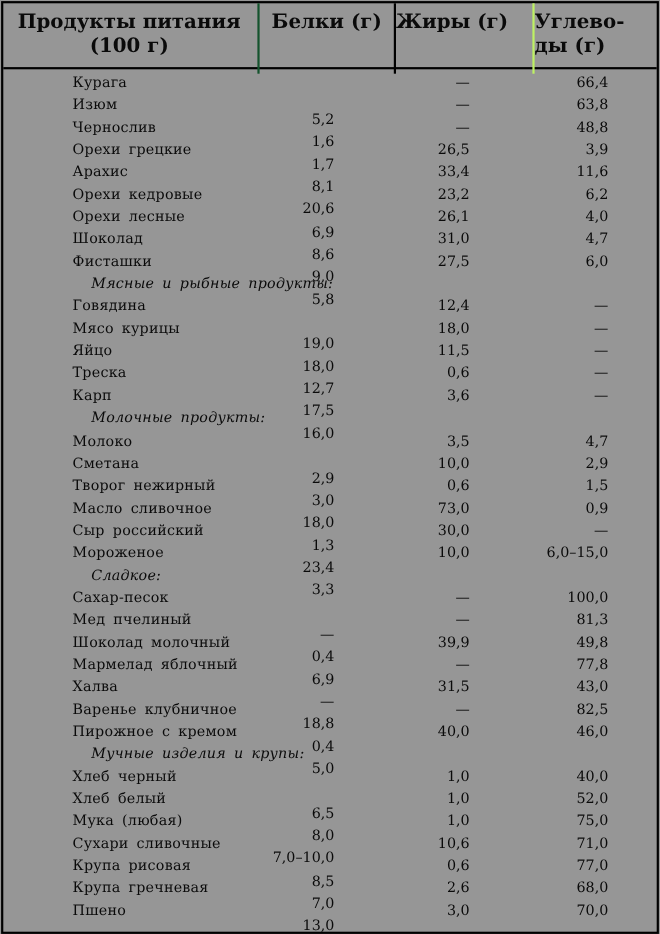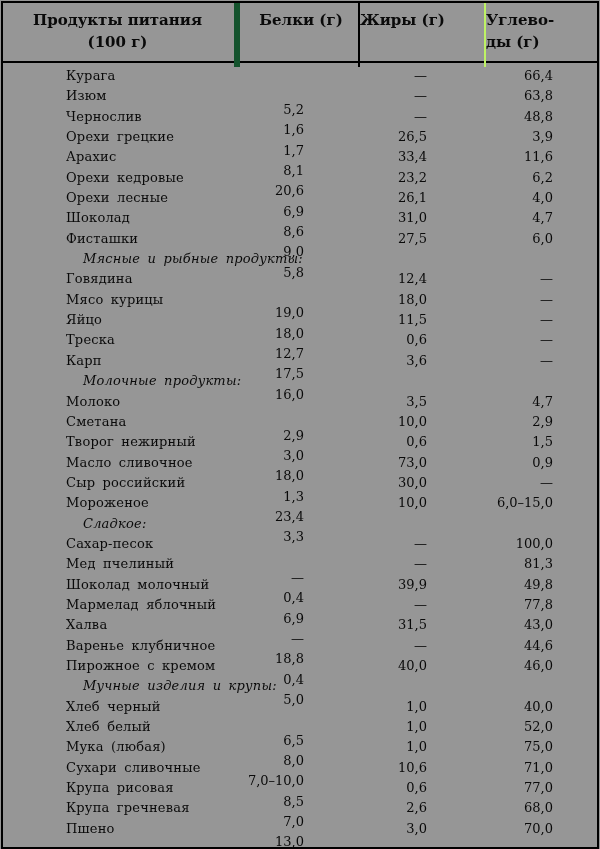--- a/index.html
+++ b/index.html
@@ -3,23 +3,23 @@
 <meta charset="utf-8">
 <style>
   html, body { margin: 0; padding: 0; }
   body { width: 600px; height: 849px; background: #969696; overflow: hidden; }
   .frame {
     position: absolute; left: 1px; top: 1px; width: 594px; height: 844px;
     border: 2px solid #000; background: #969696;
     font-family: "DejaVu Serif", "Liberation Serif", serif; color: #0a0a0a;
   }
   .hdr { position: absolute; left: 0; top: 0; width: 594px; height: 58px; border-bottom: 2px solid #000; }
-  .hcell { position: absolute; top: 0; height: 58px; font-weight: bold; font-size: 15px; line-height: 22px; }
+  .hcell { position: absolute; top: 0; height: 58px; font-weight: bold; font-size: 18px; line-height: 22px; }
   .hcell.c0 { left: 0; width: 229px; text-align: center; padding-top: 6px; }
-  .hcell.c1 { left: 231px; width: 122px; text-align: center; padding-top: 6px; border-left: 6px solid #14532d; }
+  .hcell.c1 { left: 231px; width: 122px; text-align: center; padding-top: 6px; border-left: 2px solid #14532d; }
   .hcell.c2 { left: 355px; width: 124px; text-align: left; padding-top: 6px; border-left: 2px solid #000; }
   .hcell.c3 { left: 481px; width: 113px; text-align: left; padding-top: 6px; border-left: 2px solid #bef264; }
   .hcell.c3 span { display:block; padding-right: 10px; }
   .body { position: absolute; left: 0; top: 63px; width: 594px; }
   .row { position: relative; height: 20.35px; font-size: 13px; line-height: 20px; }
   .row .name { position: absolute; left: 63px; white-space: nowrap; letter-spacing: 0.2px; word-spacing: 3px; }
   .row .v { position: absolute; text-align: right; white-space: nowrap; }
   .row .b { right: 293px; margin-top: 34px; }
   .row .f { right: 170px; }
   .row .u { right: 44px; }
@@ -202,21 +202,21 @@
       <div class="row">
         <span class="name">Халва</span>
         <span class="v b">18,8</span>
         <span class="v f">31,5</span>
         <span class="v u">43,0</span>
       </div>
       <div class="row">
         <span class="name">Варенье клубничное</span>
         <span class="v b">0,4</span>
         <span class="v f">—</span>
-        <span class="v u">44,6</span>
+        <span class="v u">82,5</span>
       </div>
       <div class="row">
         <span class="name">Пирожное с кремом</span>
         <span class="v b">5,0</span>
         <span class="v f">40,0</span>
         <span class="v u">46,0</span>
       </div>
       <div class="row cat">
         <span class="name">Мучные изделия и крупы:</span>
       </div>

